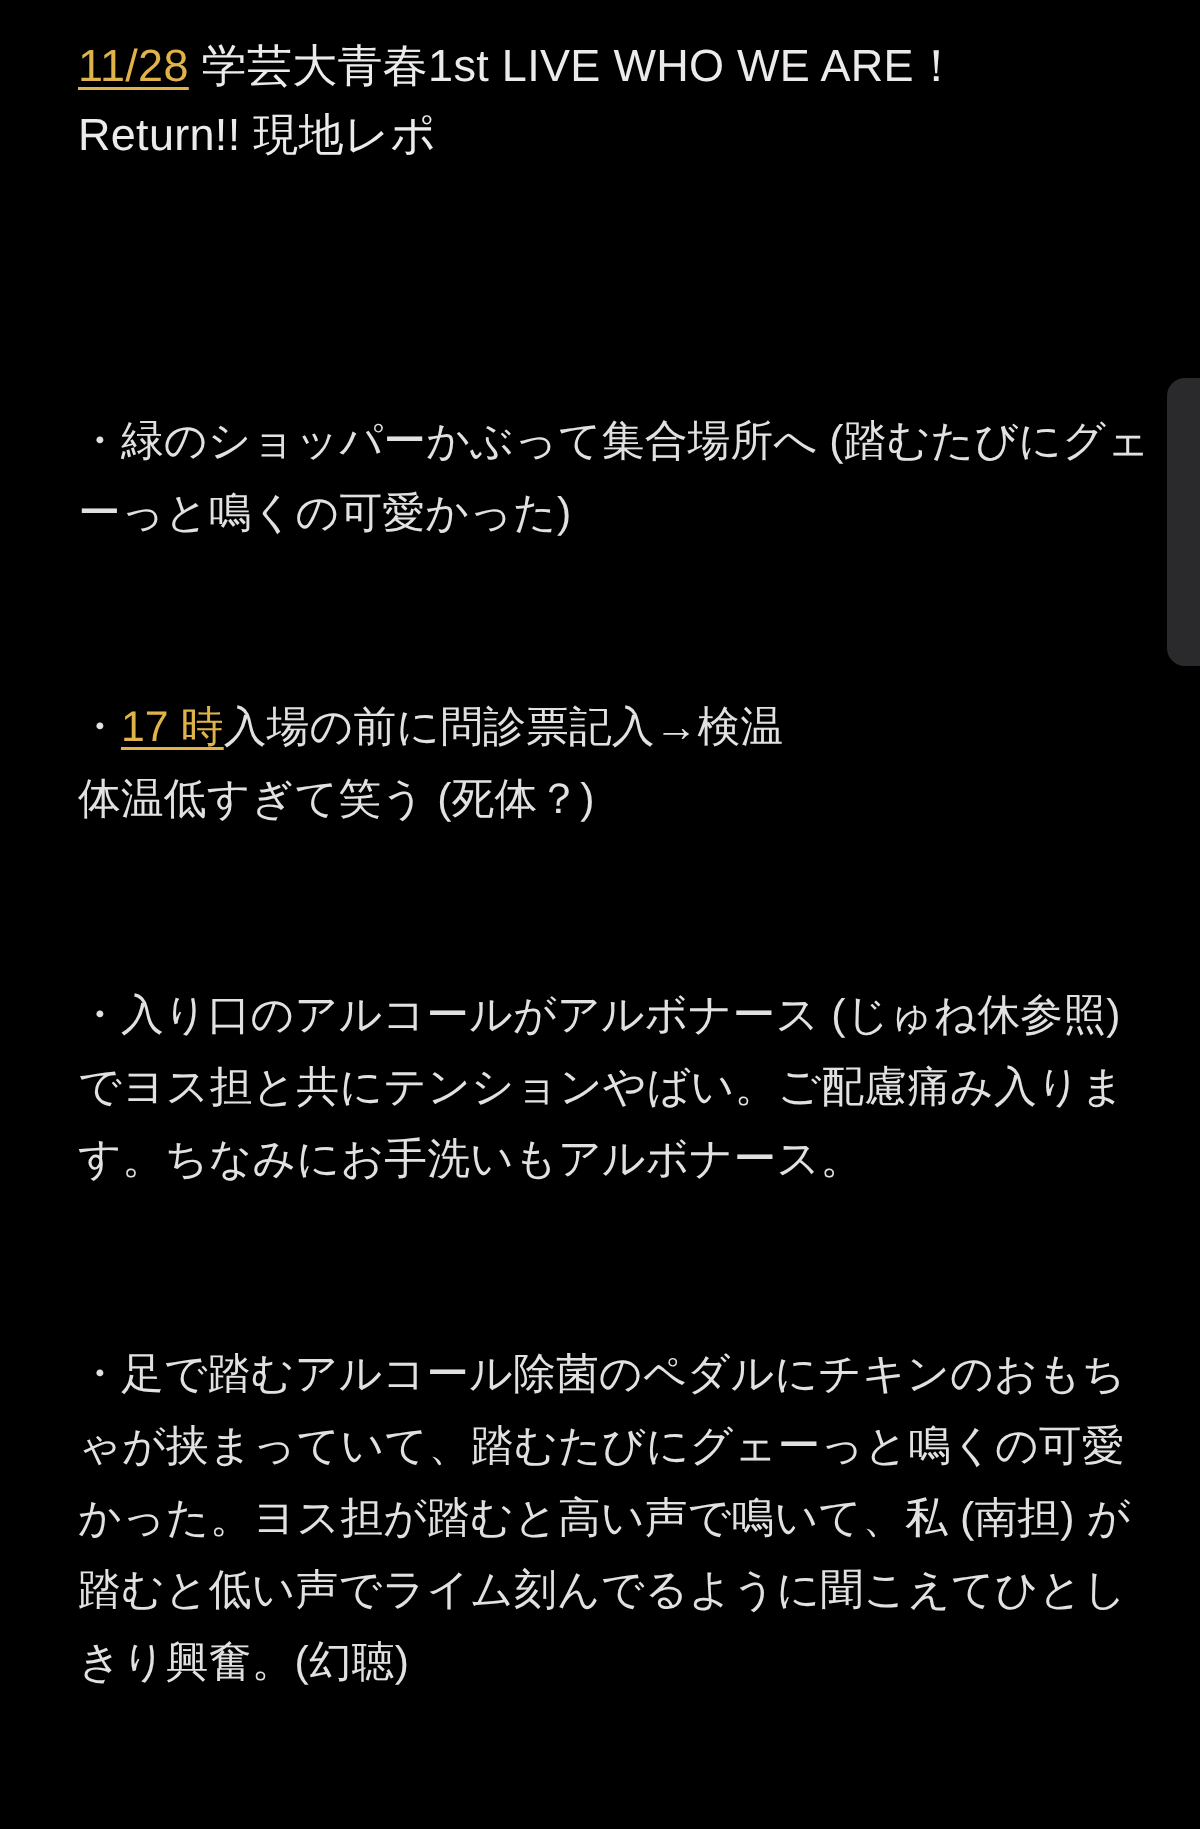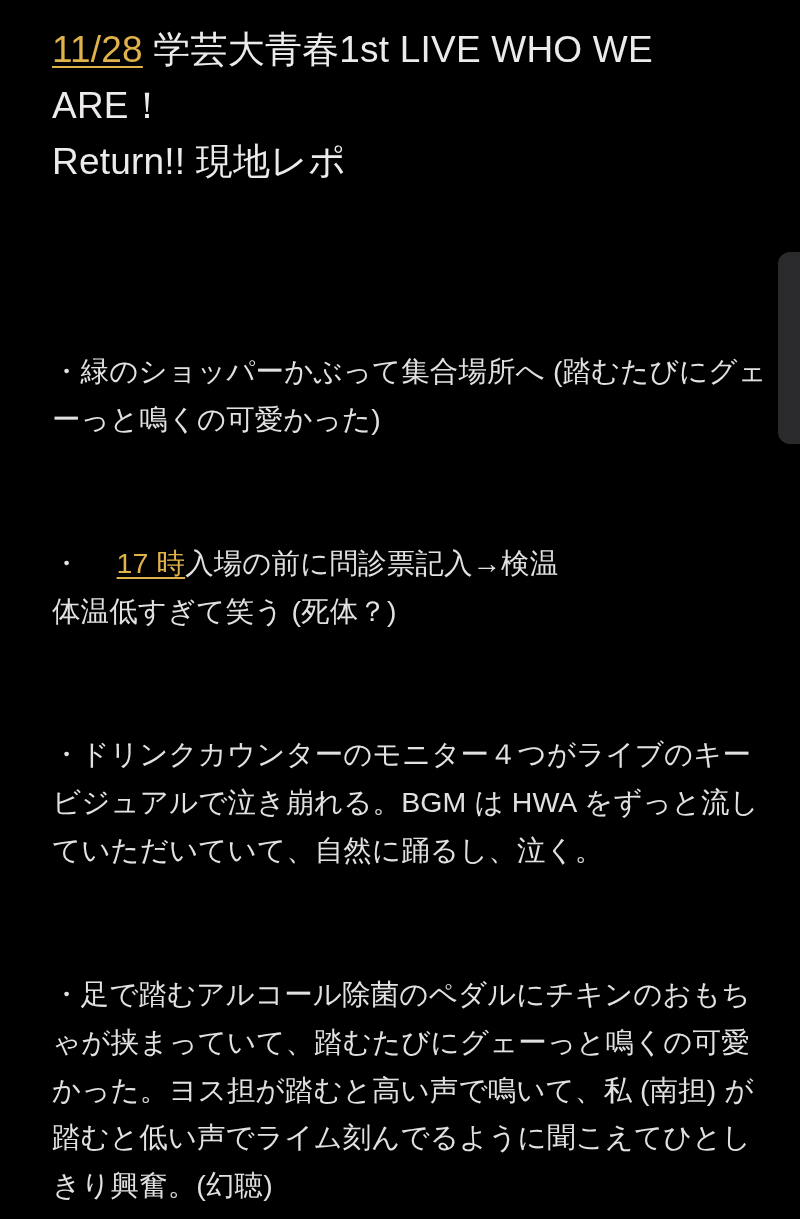--- a/index.html
+++ b/index.html
@@ -17,21 +17,21 @@
   }
   #page {
     position: relative;
     width: 800px;
     height: 1219px;
     background: #000000;
     box-sizing: border-box;
     padding: 22px 30px 0 52px;
   }
   .title {
-    font-size: 37px;
+    font-size: 30px;
     line-height: 1.52;
     color: #eceaea;
     letter-spacing: 0.2px;
     margin: 0 0 0 0;
     white-space: pre-wrap;
   }
   .date-link {
     color: #e0b24a;
     text-decoration: underline;
     text-underline-offset: 4px;
@@ -47,21 +47,20 @@
     letter-spacing: 0.1px;
     white-space: pre-wrap;
     word-break: break-word;
     margin: 0;
   }
   .time-link {
     color: #e0b24a;
     text-decoration: underline;
     text-underline-offset: 4px;
     text-decoration-thickness: 2px;
-    margin-left: 36px;
   }
   .para {
     margin: 0;
   }
   
   #side-handle {
     position: absolute;
     right: 0;
     top: 252px;
     width: 22px;
@@ -77,20 +76,20 @@
 
   <div class="title"><a class="date-link">11/28</a><span> 学芸大青春1st LIVE WHO WE ARE！
 Return!! 現地レポ</span></div>
 
   <div class="gap"></div>
 
   <div class="body-text">
     <p class="para">・緑のショッパーかぶって集合場所へ (踏むたびにグェーっと鳴くの可愛かった)</p>
     <p class="para"><span>・</span><a class="time-link">17 時</a><span>入場の前に問診票記入→検温
 体温低すぎて笑う (死体？)</span></p>
-    <p class="para">・ドリンクカウンターのモニター４つがライブのキービジュアルで泣き崩れる。BGM は HWA をずっと流していただいていて、自然に踊るし、泣く。</p>
+    <p class="para">・入り口のアルコールがアルボナース (じゅね休参照) でヨス担と共にテンションやばい。ご配慮痛み入ります。ちなみにお手洗いもアルボナース。</p>
     <p class="para">・足で踏むアルコール除菌のペダルにチキンのおもちゃが挟まっていて、踏むたびにグェーっと鳴くの可愛かった。ヨス担が踏むと高い声で鳴いて、私 (南担) が踏むと低い声でライム刻んでるように聞こえてひとしきり興奮。(幻聴)</p>
     
     
   </div>
 
   <div id="side-handle"></div>
 </div>
 
 </body></html>

